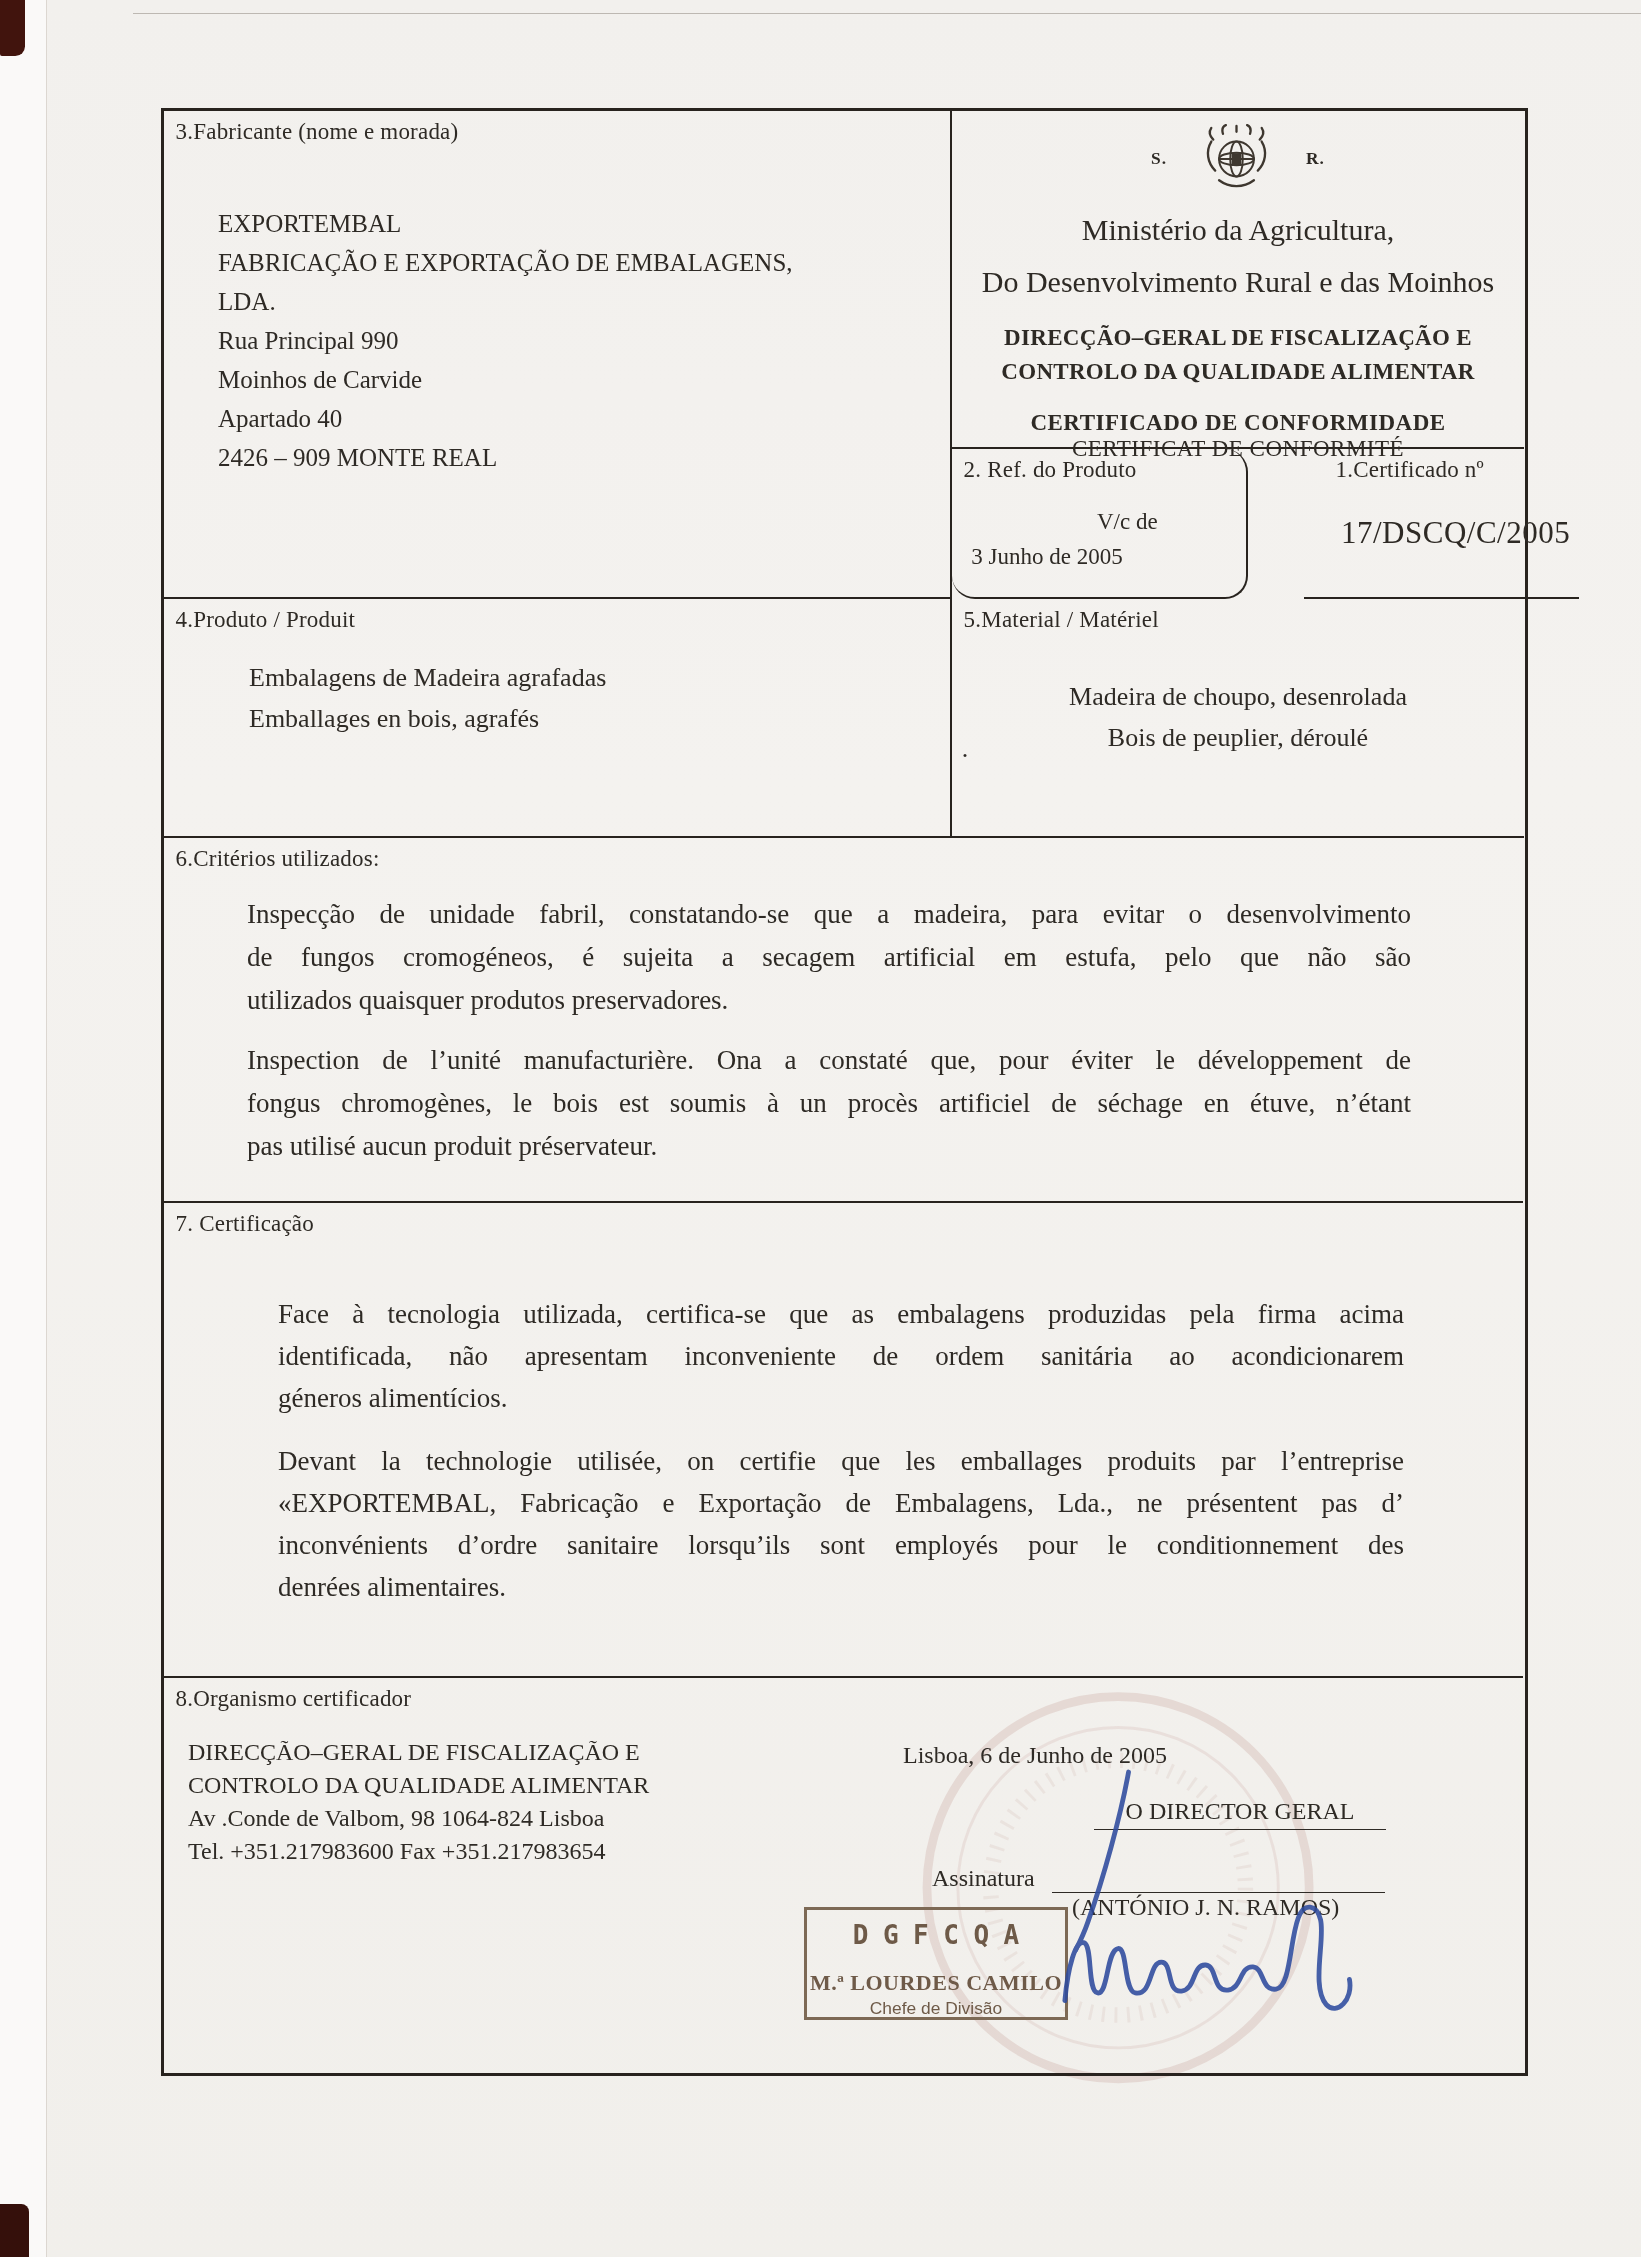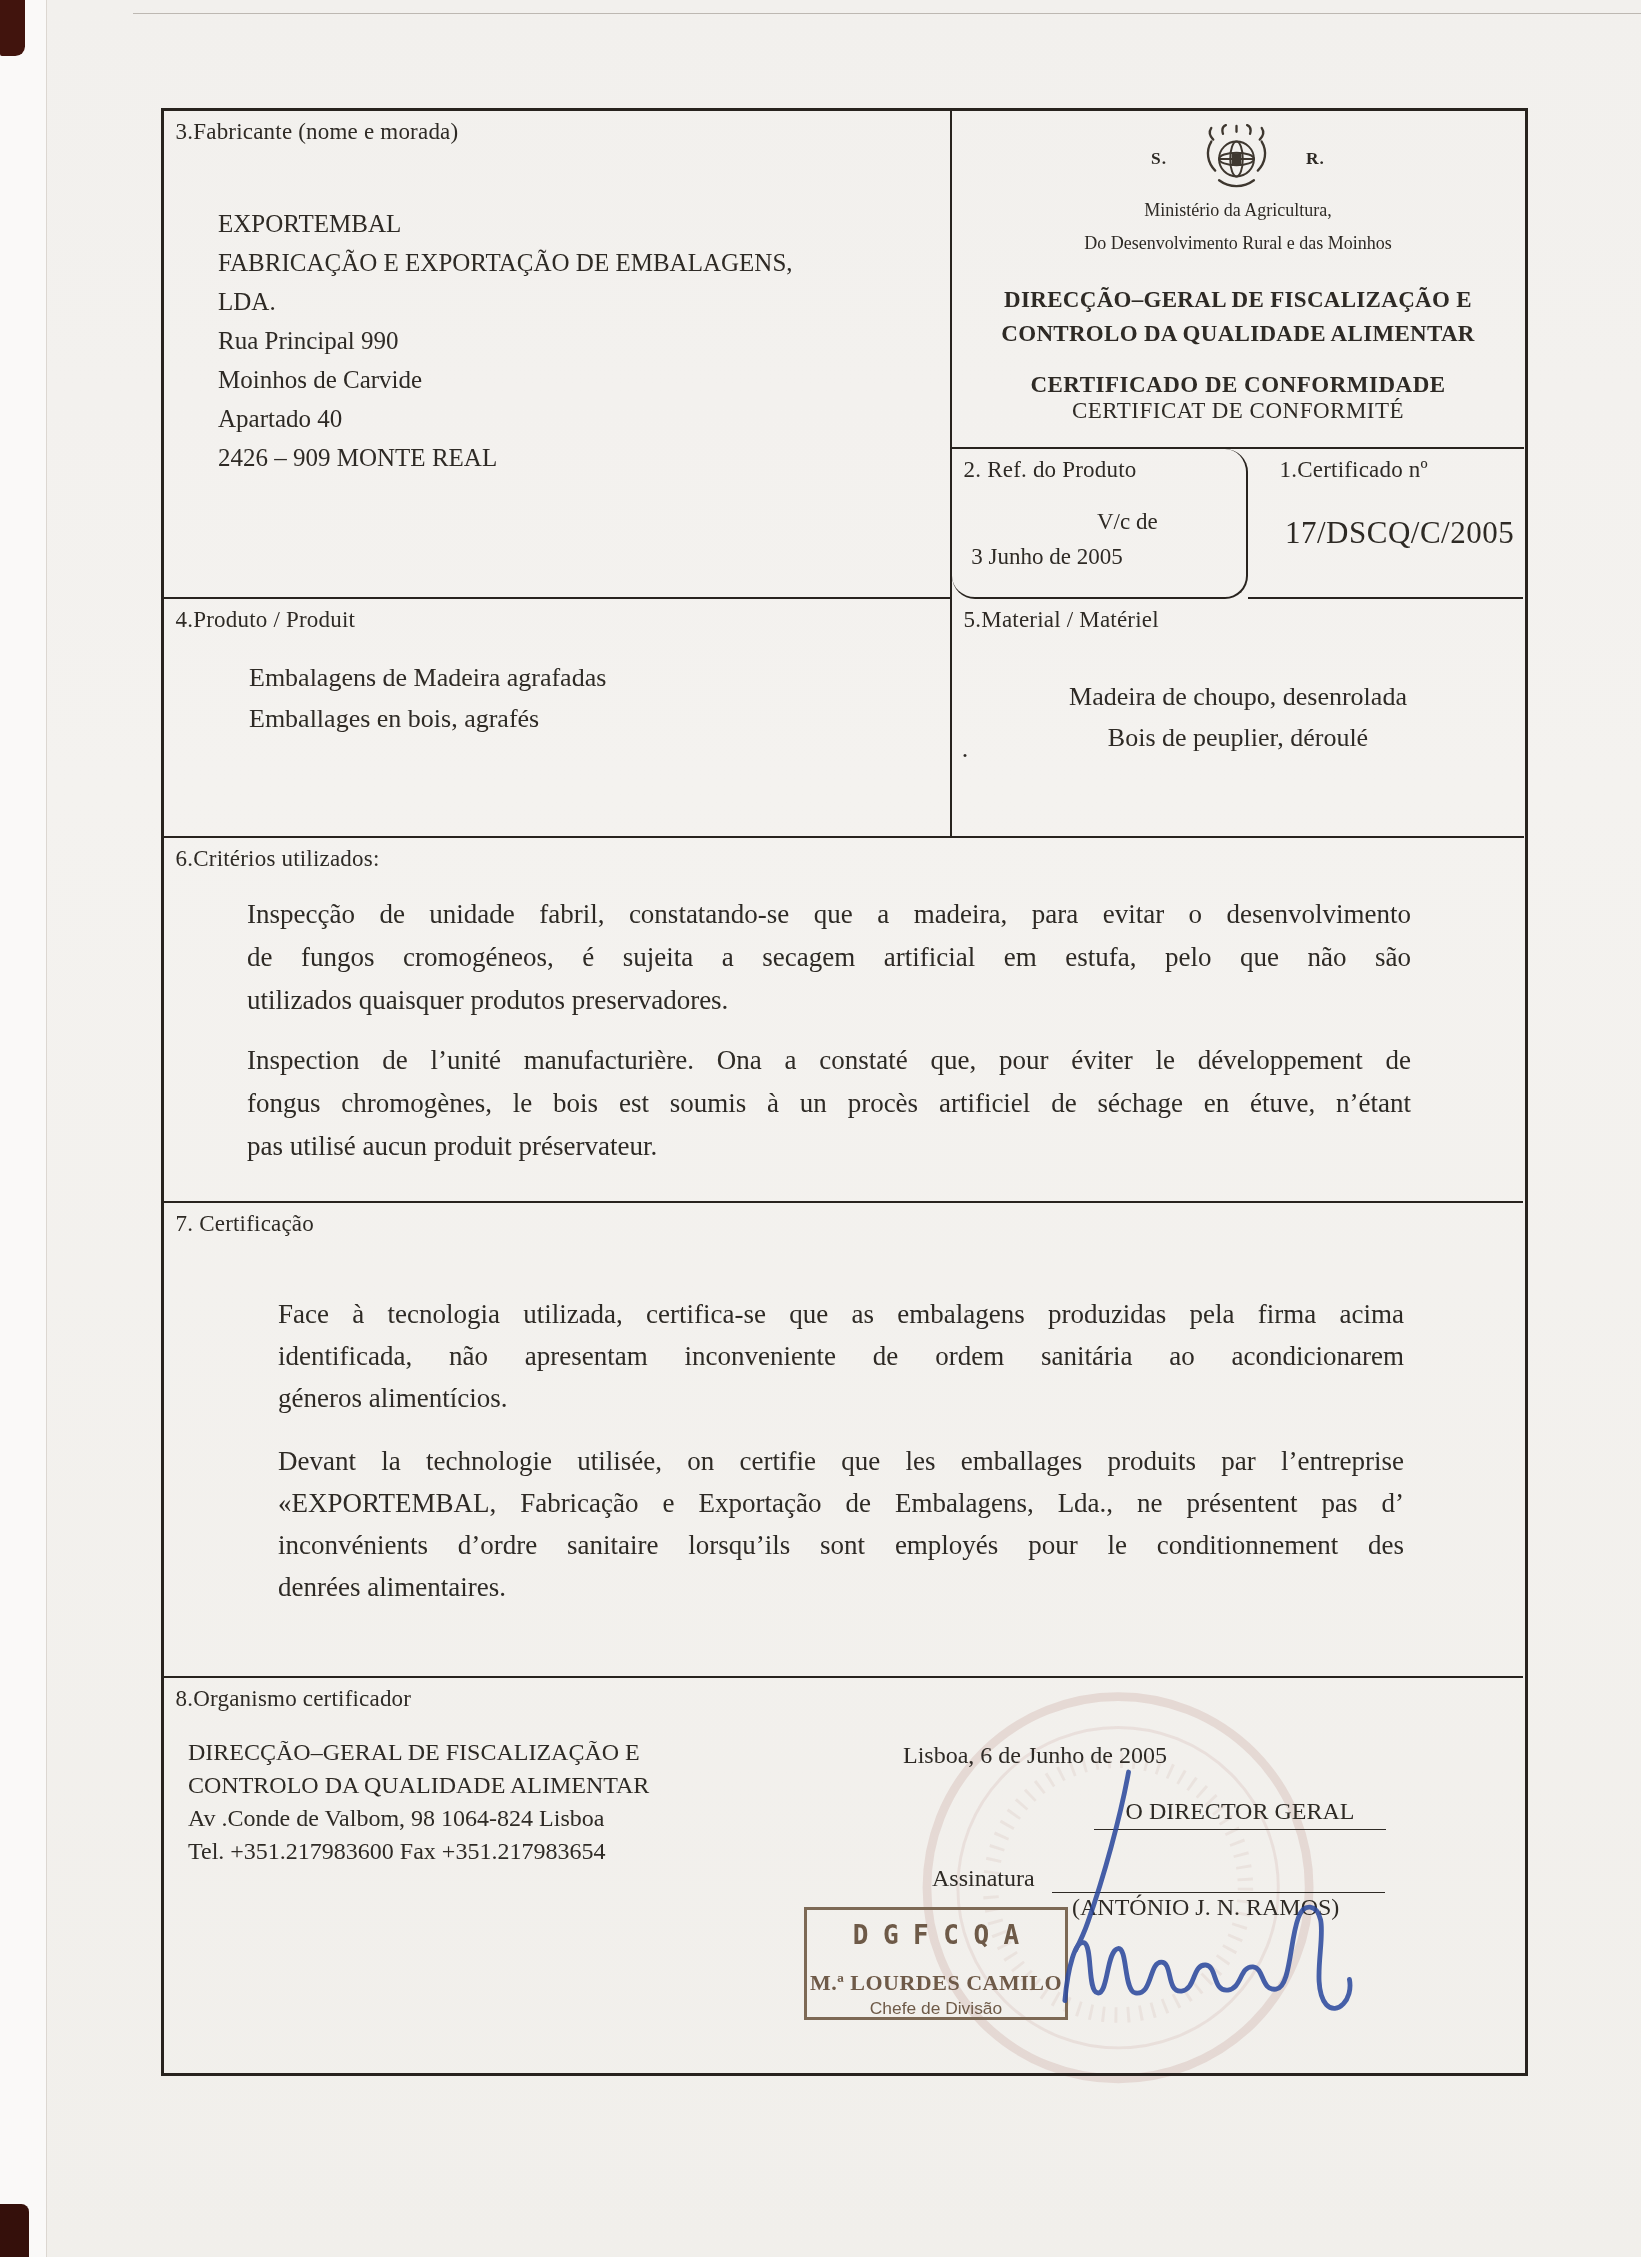--- a/index.html
+++ b/index.html
@@ -15,36 +15,36 @@
   .corner-mark.bottom{left:0;top:2204px;width:29px;height:53px;border-radius:0 7.7px 0 0;background:#35100b;}
 
   .grid{position:absolute;left:161px;top:108px;width:1367px;height:1968px;
         border:3.9px solid #28231e;box-sizing:border-box;}
   .cell{position:absolute;box-sizing:border-box;}
   .bR{border-right:2.9px solid #28231e;}
   .bB{border-bottom:2.9px solid #28231e;}
   .c3{left:0;top:0;width:788px;height:488px;}
   .chdr{left:788px;top:0;width:572px;height:338px;}
   .c2{left:788px;top:338px;width:296px;height:150px;border-radius:23px;}
-  .c1{left:1084px;top:338px;width:275px;height:150px;padding-left:20px;}
+  .c1{left:1140px;top:338px;width:275px;height:150px;padding-left:20px;}
   .c4{left:0;top:488px;width:788px;height:239px;}
   .c5{left:788px;top:488px;width:572px;height:239px;}
   .c6{left:0;top:727px;width:1359px;height:365px;}
   .c7{left:0;top:1092px;width:1359px;height:475px;}
   .c8{left:0;top:1567px;width:1359px;height:393px;}
 
   .lab{font-size:23px;padding:7.7px 0 0 11.6px;letter-spacing:0.2px;}
 
   .addr{position:absolute;left:54px;top:93px;font-size:25px;line-height:39px;}
 
   .chdr{text-align:center;}
   .emblem-row{margin-top:11.6px;height:71px;display:flex;align-items:center;
         justify-content:center;gap:23px;}
   .sr{font-size:17.4px;font-weight:bold;letter-spacing:1px;}
-  .min{font-size:18px;line-height:33px;}
+  .min{font-size:30px;line-height:33px;margin-top:19px;}
   .dg{font-size:23px;font-weight:bold;line-height:34px;letter-spacing:0.3px;}
   .dg1{margin-top:23px;}
   .certt{font-size:23px;font-weight:bold;margin-top:21px;letter-spacing:0.5px;}
   .certt2{font-size:23px;letter-spacing:0.5px;}
 
   .vc{position:absolute;left:145px;top:60px;font-size:23px;}
   .refdate{position:absolute;left:19.3px;top:95px;font-size:23px;}
   .certno{position:absolute;left:37px;top:66px;font-size:31px;letter-spacing:0.5px;}
 
   .prod{position:absolute;left:85px;top:58px;font-size:26px;line-height:41px;}

